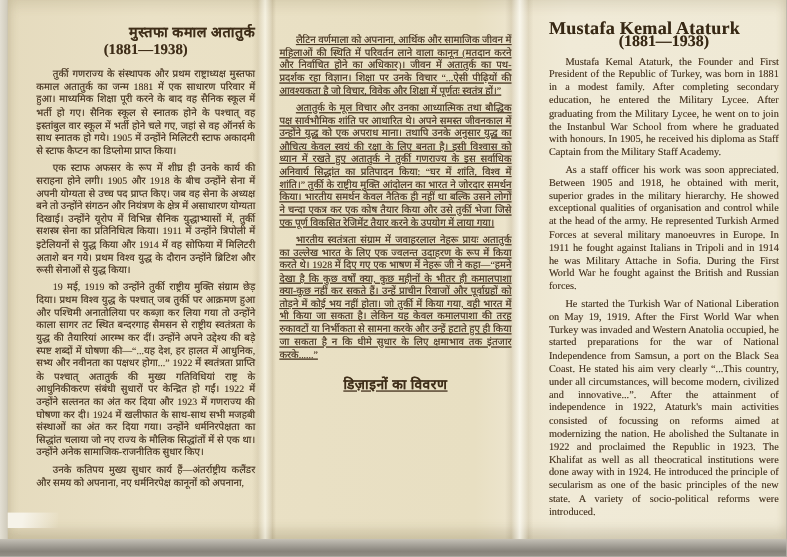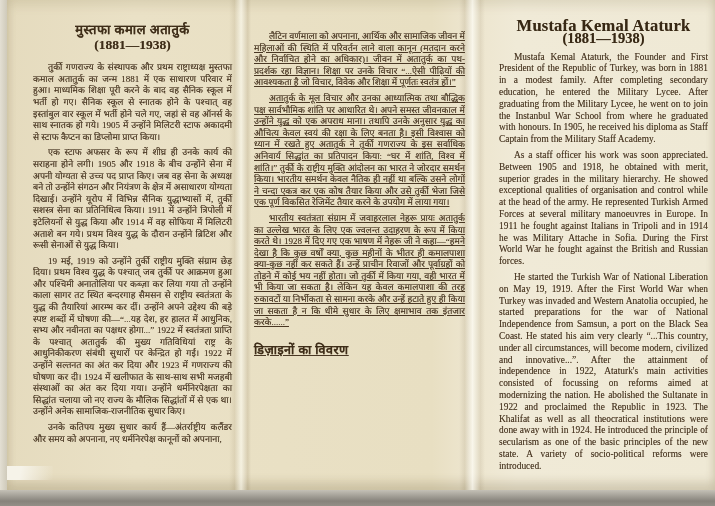--- a/index.html
+++ b/index.html
@@ -36,26 +36,26 @@
     background:linear-gradient(90deg,rgba(110,90,55,0) 0%,rgba(110,90,55,.12) 22%,rgba(255,255,250,.65) 52%,rgba(110,90,55,.10) 82%,rgba(110,90,55,0) 100%);
   }
   .panel{
     position:absolute;color:#4a3824;text-align:justify;
     text-shadow:0 0 .5px rgba(74,56,36,.55);
   }
   .panel p{margin:0 0 4px;text-indent:15px;}
   .panel-left{left:26px;top:24px;width:199px;font-size:9px;line-height:11.6px;}
   .panel-mid{left:247px;top:31px;width:211px;font-size:9px;line-height:11.6px;text-decoration:underline;}
   .panel-right{left:492px;top:20px;width:209px;font-size:9.4px;line-height:11.8px;}
-  .hindi-title{font-size:13px;font-weight:bold;text-align:center;margin:0;color:#3e2d18;letter-spacing:.5px;}
+  .hindi-title{font-size:13px;font-weight:bold;text-align:right;margin:0;color:#3e2d18;letter-spacing:.5px;}
   .hindi-sub{font-size:13.5px;font-weight:bold;text-align:center;margin:3px 0 12px;color:#3e2d18;}
-  .en-title{font-size:16.5px;font-weight:bold;text-align:center;margin:0;color:#372814;letter-spacing:.2px;}
+  .en-title{font-size:16.5px;font-weight:bold;text-align:left;margin:0;color:#372814;letter-spacing:.2px;}
   .en-sub{font-size:14.5px;font-weight:bold;text-align:center;margin:1px 0 7px;color:#372814;}
   .source-note{text-indent:0;margin-top:5px;}
-  .design-heading{font-size:12.5px;font-weight:bold;text-align:left;margin:16px 0 5px;color:#3e2d18;letter-spacing:.5px;}
+  .design-heading{font-size:12.5px;font-weight:bold;text-align:center;margin:16px 0 5px;color:#3e2d18;letter-spacing:.5px;}
 </style>
 </head>
 <body>
 
 <div class="scan">
   <div class="left-edge"></div>
   <div class="paper">
     <div class="fold fold-1"></div>
     <div class="fold fold-2"></div>
 

